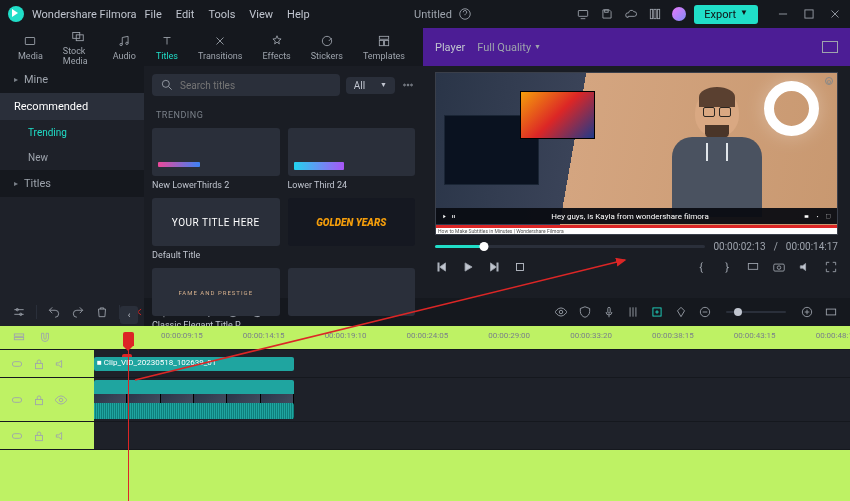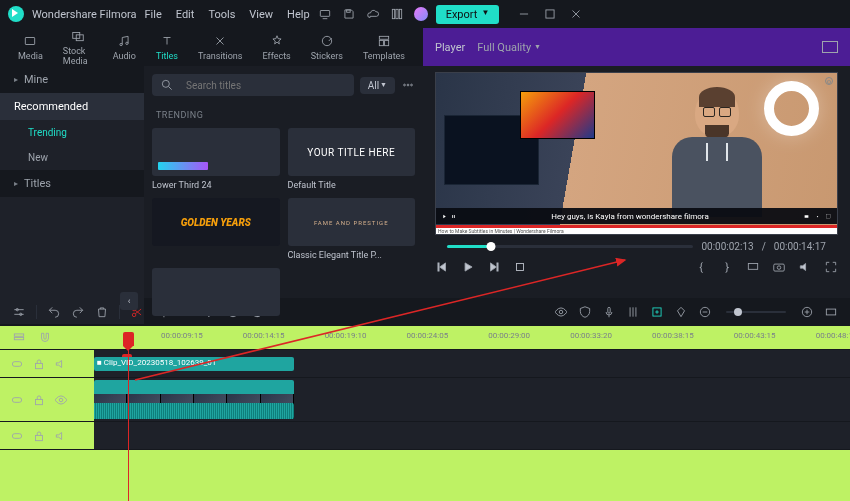--- a/index.html
+++ b/index.html
@@ -25,23 +25,23 @@
 .tab .ic{width:16px;height:16px}
 .media-body{flex:1;display:flex}
 .sidebar{width:144px;background:#1e2129;display:flex;flex-direction:column}
 .side-item{padding:7px 14px;cursor:pointer;font-size:11px;color:#9ea4ad;display:flex;align-items:center;gap:6px}
 .side-item.hdr{background:#15181e}
 .side-item.selected{background:#2a2f3a;color:#fff}
 .side-sub{padding:7px 28px;font-size:10px;cursor:pointer;color:#9ea4ad}
 .side-sub.active{color:#20DEC8}
 .content{flex:1;padding:8px;display:flex;flex-direction:column;position:relative}
 .search-row{display:flex;gap:6px;align-items:center;margin-bottom:10px}
-.search-box{flex:1;background:#2a2f3a;border-radius:4px;padding:4px 8px;display:flex;gap:12px}
+.search-box{flex:1;background:#2a2f3a;border-radius:4px;padding:4px 8px;display:flex;gap:6px}
 .search-box input{background:none;border:none;outline:none;color:#c0c5cf;font-size:10px;flex:1}
-.pill{background:#2a2f3a;padding:3px 8px;border-radius:4px;font-size:10px;display:flex;align-items:center;gap:1px;cursor:pointer}
+.pill{background:#2a2f3a;padding:3px 8px;border-radius:4px;font-size:10px;display:flex;align-items:center;gap:15px;cursor:pointer}
 .sect-title{font-size:9px;color:#7a8089;margin:4px 0 8px 4px;letter-spacing:0.5px}
 .grid{display:grid;grid-template-columns:repeat(2,1fr);gap:8px}
 .card{display:flex;flex-direction:column;gap:4px;cursor:pointer}
 .thumb{height:48px;background:#2a2f3a;border-radius:3px;position:relative;overflow:hidden}
 .card-title{font-size:9px;color:#c0c5cf;white-space:nowrap;overflow:hidden;text-overflow:ellipsis}
 .lt-a{position:absolute;bottom:9px;left:6px;width:42px;height:5px;background:linear-gradient(90deg,#ec4899,#3b82f6);border-radius:1px}
 .lt-b{position:absolute;bottom:6px;left:6px;width:50px;height:8px;background:linear-gradient(90deg,#22d3ee,#a855f7);border-radius:1px}
 .dt{position:absolute;inset:0;display:flex;align-items:center;justify-content:center;font-size:10px;font-weight:400;color:#fff;letter-spacing:0.5px}
 .ce{position:absolute;inset:0;display:flex;align-items:center;justify-content:center;font-size:6px;color:#d4af8c;letter-spacing:1px}
 .gy{position:absolute;inset:0;display:flex;align-items:center;justify-content:center;font-size:10px;font-weight:900;color:#f59e0b;font-style:italic}
@@ -62,21 +62,21 @@
 .beard{position:absolute;bottom:-2px;left:10px;right:10px;height:14px;background:#4a3528;border-radius:0 0 40% 40%}
 .body{width:90px;height:80px;background:#4a5260;border-radius:20px 20px 0 0;margin:0 auto;position:relative}
 .hoodie-str{position:absolute;top:6px;left:34px;width:2px;height:18px;background:#e0e5ea}
 .hoodie-str2{position:absolute;top:6px;right:34px;width:2px;height:18px;background:#e0e5ea}
 .caption-bar{position:absolute;bottom:10px;left:0;right:0;height:14px;background:rgba(10,12,18,0.95);display:flex;align-items:center;padding:8px 6px;gap:6px}
 .caption-bar .ctrls{display:flex;gap:4px}
 .caption-bar .mic{width:5px;height:5px;fill:#fff}
 .cap-text{flex:1;text-align:center;font-size:8px;color:#fff}
 .red-bar{position:absolute;bottom:6px;left:0;right:0;height:3px;background:#dc2626}
 .red-seg{position:absolute;bottom:0;left:0;right:0;height:6px;background:#fff;font-size:5px;color:#555;padding:0 2px;line-height:6px}
-.scrub-row{margin:6px 24px 0;display:flex;align-items:center;gap:8px}
+.scrub-row{margin:6px 12px 0;display:flex;align-items:center;gap:8px}
 .scrub{flex:1;height:3px;background:#2a2f3a;border-radius:2px;position:relative}
 .scrub-fill{position:absolute;left:0;top:0;bottom:0;width:18%;background:#20DEC8;border-radius:2px}
 .scrub-hd{position:absolute;left:18%;top:-3px;width:9px;height:9px;background:#fff;border-radius:50%;transform:translateX(-50%)}
 .tc{font-size:10px;color:#9ea4ad}
 .ctrl-row{margin:8px 12px;display:flex;align-items:center;gap:12px}
 .ctrl-row .spc{flex:1}
 .tl-tools{height:28px;background:#15181e;display:flex;align-items:center;padding:0 12px;gap:10px}
 .tl-tools .sep{width:1px;height:14px;background:#2a2f3a}
 .sliderz{width:60px;height:2px;background:#2a2f3a;border-radius:1px;position:relative;margin:0 4px}
 .sliderz::after{content:"";position:absolute;left:8px;top:-3px;width:8px;height:8px;background:#c0c5cf;border-radius:50%}
@@ -107,20 +107,29 @@
 <div class="titlebar">
   <span class="logo"></span>
   <span class="brand">Wondershare Filmora</span>
   <div class="menus">
     <span>File</span>
     <span>Edit</span>
     <span>Tools</span>
     <span>View</span>
     <span>Help</span>
   </div>
+  <div class="center-title">
+    <span>Untitled</span>
+    <span class="ic">
+        <svg viewBox="0 0 24 24">
+          <circle cx="12" cy="12" r="9"></circle>
+          <path d="M9 9a3 3 0 1 1 4 2.8c-1 .5-1 1.2-1 2.2"></path>
+        </svg>
+      </span>
+  </div>
   <div class="title-icons">
     <span class="ic">
         <svg viewBox="0 0 24 24">
           <rect x="4" y="6" width="16" height="10" rx="1"></rect>
           <path d="M8 20h8"></path>
         </svg>
       </span>
     <span class="ic">
         <svg viewBox="0 0 24 24">
           <path d="M5 5h11l3 3v11H5z"></path>
@@ -279,20 +288,26 @@
                 <circle cx="6" cy="12" r="1.5"></circle>
                 <circle cx="12" cy="12" r="1.5"></circle>
                 <circle cx="18" cy="12" r="1.5"></circle>
               </svg>
             </span>
         </div>
         <div class="sect-title">TRENDING</div>
         <div class="grid">
           <div class="card">
               <div class="thumb">
+                <div class="lt-a"></div>
+              </div>
+              <div class="card-title">New LowerThirds 2</div>
+            </div>
+          <div class="card">
+              <div class="thumb">
                 <div class="lt-b"></div>
               </div>
               <div class="card-title">Lower Third 24</div>
             </div>
           <div class="card">
               <div class="thumb">
                 <div class="dt">YOUR TITLE HERE</div>
               </div>
               <div class="card-title">Default Title</div>
             </div>

